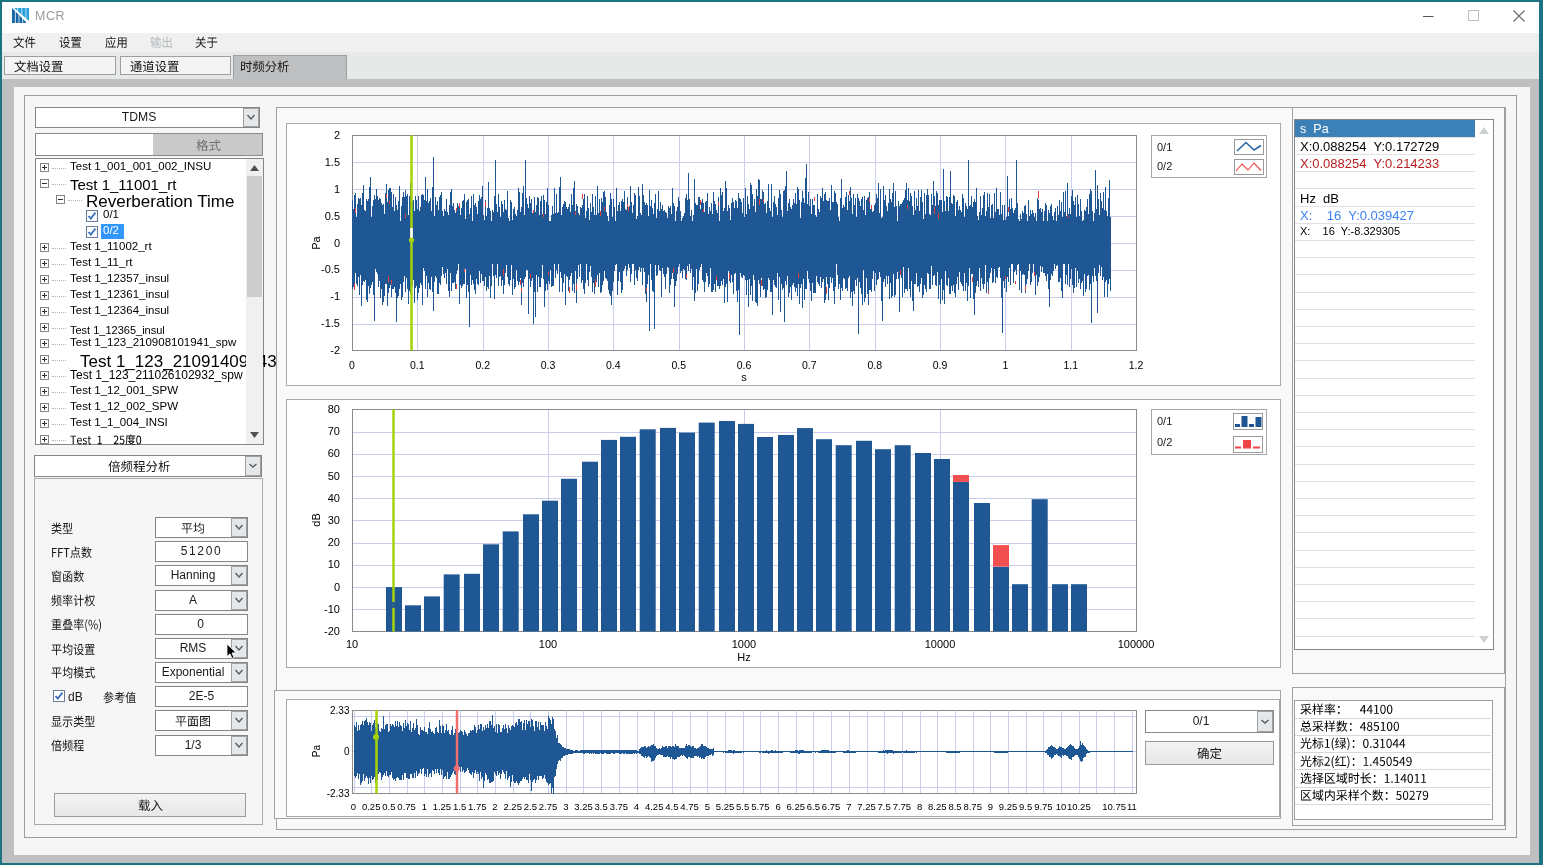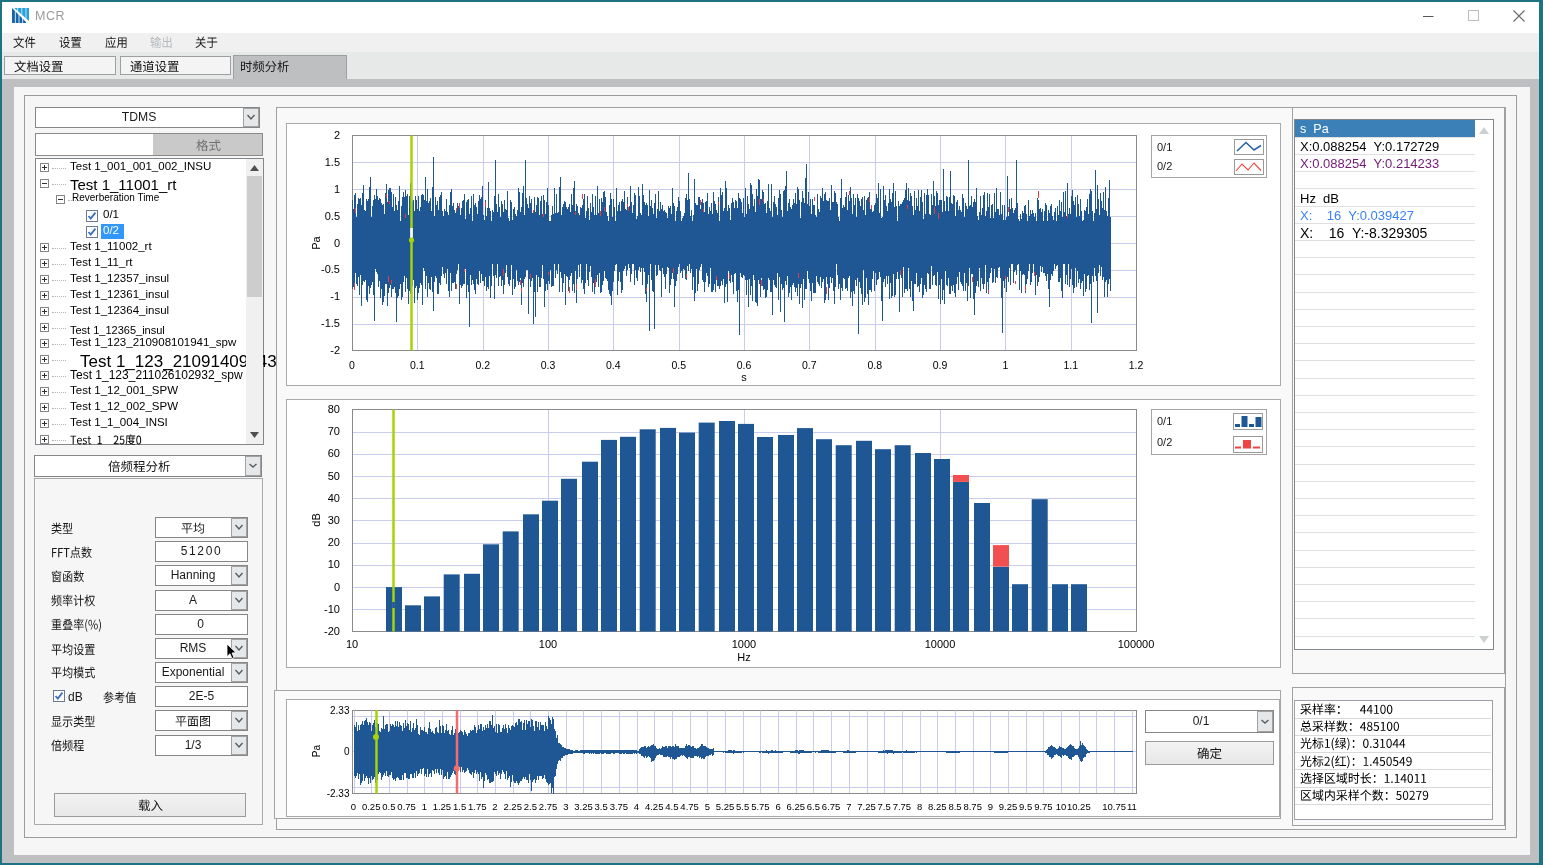--- a/index.html
+++ b/index.html
@@ -89,21 +89,21 @@
 <svg class="abs" style="left:40px;top:179.0px" width="9" height="9" viewBox="0 0 9 9">
     <path d="M2 4.5 H7 " stroke="#2f2f2f" stroke-width="1"></path>
   </svg>
 <div class="abs" style="left:52px;top:183.5px;width:14px;height:1px;border-top:1px dotted #b5b5b5"></div>
 <div class="txt" style="left:70px;top:176.0px;font-size:15px;color:#000">Test 1_11001_rt</div>
 <div class="abs" style="left:56px;top:195.0px;width:9px;height:9px;background:#fff;border:1px solid #848484"></div>
 <svg class="abs" style="left:56px;top:195.0px" width="9" height="9" viewBox="0 0 9 9">
     <path d="M2 4.5 H7 " stroke="#2f2f2f" stroke-width="1"></path>
   </svg>
 <div class="abs" style="left:68px;top:199.5px;width:14px;height:1px;border-top:1px dotted #b5b5b5"></div>
-<div class="txt" style="left:72px;top:192.0px;font-size:10px;color:#000">Reverberation Time</div>
+<div class="txt" style="left:86px;top:192.0px;font-size:17px;color:#000">Reverberation Time</div>
 <div class="abs" style="left:86px;top:210.0px;width:12px;height:12px;background:#fff;border:1px solid #6a7a96"></div>
 <svg class="abs" style="left:86px;top:210.0px" width="12" height="12" viewBox="0 0 12 12">
     <path d="M2.5 6 L4.8 8.6 L9.4 2.6" fill="none" stroke="#3b6fc4" stroke-width="1.8"></path>
   </svg>
 <div class="txt" style="left:103px;top:208.0px;font-size:11.5px;color:#000">0/1</div>
 <div class="abs" style="left:86px;top:226.0px;width:12px;height:12px;background:#fff;border:1px solid #6a7a96"></div>
 <svg class="abs" style="left:86px;top:226.0px" width="12" height="12" viewBox="0 0 12 12">
     <path d="M2.5 6 L4.8 8.6 L9.4 2.6" fill="none" stroke="#3b6fc4" stroke-width="1.8"></path>
   </svg>
 <div class="abs" style="left:101px;top:224.0px;width:23px;height:15px;background:#3296fa"></div>
@@ -510,24 +510,24 @@
 <div class="abs" style="left:1295px;top:532.3px;width:180px;height:1px;background:#e0e0e0"></div>
 <div class="abs" style="left:1295px;top:549.5px;width:180px;height:1px;background:#e0e0e0"></div>
 <div class="abs" style="left:1295px;top:566.7px;width:180px;height:1px;background:#e0e0e0"></div>
 <div class="abs" style="left:1295px;top:583.9px;width:180px;height:1px;background:#e0e0e0"></div>
 <div class="abs" style="left:1295px;top:601.1px;width:180px;height:1px;background:#e0e0e0"></div>
 <div class="abs" style="left:1295px;top:618.3px;width:180px;height:1px;background:#e0e0e0"></div>
 <div class="abs" style="left:1295px;top:635.5px;width:180px;height:1px;background:#e0e0e0"></div>
 <div class="abs" style="left:1295px;top:119.5px;width:180px;height:17.2px;background:#3c80b8"></div>
 <div class="txt" style="left:1300px;top:121.8px;font-size:12.6px;color:#fff">s  Pa</div>
 <div class="txt" style="left:1300px;top:138.9px;font-size:13px;color:#000">X:0.088254  Y:0.172729</div>
-<div class="txt" style="left:1300px;top:156.1px;font-size:13px;color:#701a75">X:0.088254  Y:0.214233</div>
+<div class="txt" style="left:1300px;top:156.1px;font-size:13px;color:#b91c1c">X:0.088254  Y:0.214233</div>
 <div class="txt" style="left:1300px;top:190.5px;font-size:13px;color:#000">Hz  dB</div>
 <div class="txt" style="left:1300px;top:207.7px;font-size:13px;color:#3b82f6">X:    16  Y:0.039427</div>
-<div class="txt" style="left:1300px;top:224.9px;font-size:14px;color:#000">X:    16  Y:-8.329305</div>
+<div class="txt" style="left:1300px;top:224.9px;font-size:11px;color:#000">X:    16  Y:-8.329305</div>
 <div class="abs" style="left:1475px;top:121px;width:18px;height:528px;background:#fff"></div>
 <svg class="abs" style="left:1475px;top:121px" width="18" height="528" viewBox="0 0 18 528">
     <polygon points="9,6 14,13 4,13" fill="#ccd0d2"></polygon>
     <polygon points="9,522 14,515 4,515" fill="#ccd0d2"></polygon>
   </svg>
 <div class="bx" style="left:1292px;top:687px;width:213px;height:139px;border-color:#a0a0a0"></div>
 <div class="abs" style="left:1294px;top:700px;width:199px;height:120px;background:#fff;border:1px solid #9aa0a5"></div>
 <div class="abs" style="left:1295px;top:717.7px;width:196px;height:1px;background:#d8d8d8"></div>
 <svg style="position:absolute;left:1300px;top:700.9px;overflow:visible" width="95" height="18" viewBox="0 -12.8 95 18">
     <path d="M9.6 -8.4C9.2 -7.5 8.4 -6.2 7.8 -5.4L8.5 -5.1C9.2 -5.8 9.9 -7 10.5 -8.1ZM1.7 -7.6C2.2 -6.9 2.7 -6 2.9 -5.3L3.7 -5.7C3.5 -6.3 3 -7.2 2.5 -7.9ZM4.9 -8.1C5.3 -7.3 5.6 -6.4 5.7 -5.8L6.6 -6.1C6.5 -6.7 6.1 -7.6 5.8 -8.3ZM9.9 -10.1C7.8 -9.7 4.2 -9.4 1.1 -9.3C1.2 -9.1 1.3 -8.7 1.3 -8.4C4.4 -8.5 8.2 -8.8 10.6 -9.3ZM0.7 -4.6V-3.7H4.8C3.7 -2.3 2 -1 0.4 -0.3C0.6 -0.1 0.9 0.3 1.1 0.5C2.6 -0.3 4.3 -1.6 5.5 -3.1V1H6.4V-3.2C7.6 -1.7 9.3 -0.3 10.9 0.5C11 0.2 11.3 -0.1 11.5 -0.3C10 -1 8.2 -2.3 7.1 -3.7H11.3V-4.6H6.4V-5.7H5.5V-4.6Z M17.2 -9.9C17.6 -9.3 18.1 -8.4 18.2 -7.9L19.1 -8.3C18.9 -8.8 18.4 -9.6 18 -10.2ZM21.8 -10.3C21.5 -9.6 21.1 -8.6 20.7 -7.9H16.7V-7.1H19.4V-5.4H17.1V-4.5H19.4V-2.8H16.3V-2H19.4V1H20.3V-2H23.3V-2.8H20.3V-4.5H22.7V-5.4H20.3V-7.1H23.1V-7.9H21.6C22 -8.5 22.4 -9.3 22.7 -10ZM14.1 -10.2V-7.9H12.6V-7H14.1C13.8 -5.4 13.1 -3.4 12.3 -2.4C12.5 -2.2 12.7 -1.8 12.8 -1.5C13.3 -2.3 13.8 -3.4 14.1 -4.7V1H15V-5.4C15.3 -4.8 15.7 -4.1 15.9 -3.6L16.4 -4.3C16.2 -4.7 15.3 -6.1 15 -6.5V-7H16.3V-7.9H15V-10.2Z M33.8 -7.8C33.4 -7.4 32.7 -6.7 32.1 -6.3L32.8 -5.8C33.3 -6.2 34 -6.8 34.6 -7.4ZM24.6 -4.1 25 -3.4C25.8 -3.8 26.8 -4.3 27.7 -4.8L27.5 -5.5C26.5 -5 25.3 -4.4 24.6 -4.1ZM24.9 -7.3C25.6 -6.9 26.4 -6.3 26.7 -5.9L27.4 -6.4C27 -6.8 26.2 -7.4 25.5 -7.8ZM32 -5C32.8 -4.5 33.9 -3.7 34.4 -3.2L35 -3.8C34.5 -4.3 33.4 -5 32.6 -5.5ZM24.5 -2.5V-1.6H29.4V1H30.4V-1.6H35.3V-2.5H30.4V-3.5H29.4V-2.5ZM29.1 -10.1C29.3 -9.8 29.5 -9.5 29.7 -9.1H24.8V-8.3H29.1C28.8 -7.7 28.4 -7.2 28.2 -7.1C28 -6.8 27.9 -6.7 27.7 -6.7C27.8 -6.5 27.9 -6.1 28 -5.9C28.1 -6 28.4 -6 29.8 -6.1C29.2 -5.5 28.7 -5.1 28.4 -4.9C28 -4.5 27.7 -4.3 27.5 -4.3C27.6 -4 27.7 -3.6 27.7 -3.5C28 -3.6 28.4 -3.6 31.5 -4C31.7 -3.7 31.8 -3.5 31.9 -3.3L32.6 -3.6C32.3 -4.2 31.7 -5.1 31.2 -5.7L30.5 -5.4C30.7 -5.2 30.9 -4.9 31.1 -4.6L29 -4.4C30 -5.3 31.1 -6.4 32 -7.5L31.3 -7.9C31 -7.6 30.8 -7.2 30.5 -6.9L28.9 -6.8C29.3 -7.3 29.7 -7.8 30.1 -8.3H35.2V-9.1H30.7C30.5 -9.5 30.3 -10 30 -10.3Z M38.9 -5.9C39.3 -5.9 39.8 -6.3 39.8 -6.8C39.8 -7.4 39.3 -7.8 38.9 -7.8C38.4 -7.8 37.9 -7.4 37.9 -6.8C37.9 -6.3 38.4 -5.9 38.9 -5.9ZM38.9 0C39.3 0 39.8 -0.3 39.8 -0.9C39.8 -1.4 39.3 -1.8 38.9 -1.8C38.4 -1.8 37.9 -1.4 37.9 -0.9C37.9 -0.3 38.4 0 38.9 0Z M63.8 0H64.9V-2.5H66V-3.4H64.9V-8.9H63.7L60 -3.2V-2.5H63.8ZM63.8 -3.4H61.2L63.2 -6.4C63.4 -6.8 63.6 -7.3 63.9 -7.7H63.9C63.9 -7.3 63.8 -6.5 63.8 -6.1Z M70.5 0H71.5V-2.5H72.7V-3.4H71.5V-8.9H70.3L66.7 -3.2V-2.5H70.5ZM70.5 -3.4H67.8L69.8 -6.4C70 -6.8 70.3 -7.3 70.5 -7.7H70.5C70.5 -7.3 70.5 -6.5 70.5 -6.1Z M74.1 0H78.9V-0.9H77.2V-8.9H76.3C75.8 -8.7 75.3 -8.5 74.5 -8.3V-7.6H76.1V-0.9H74.1Z M83 0.2C84.7 0.2 85.7 -1.4 85.7 -4.5C85.7 -7.6 84.7 -9.1 83 -9.1C81.3 -9.1 80.3 -7.6 80.3 -4.5C80.3 -1.4 81.3 0.2 83 0.2ZM83 -0.7C82 -0.7 81.3 -1.9 81.3 -4.5C81.3 -7.1 82 -8.2 83 -8.2C84 -8.2 84.7 -7.1 84.7 -4.5C84.7 -1.9 84 -0.7 83 -0.7Z M89.6 0.2C91.3 0.2 92.4 -1.4 92.4 -4.5C92.4 -7.6 91.3 -9.1 89.6 -9.1C88 -9.1 86.9 -7.6 86.9 -4.5C86.9 -1.4 88 0.2 89.6 0.2ZM89.6 -0.7C88.7 -0.7 88 -1.9 88 -4.5C88 -7.1 88.7 -8.2 89.6 -8.2C90.6 -8.2 91.3 -7.1 91.3 -4.5C91.3 -1.9 90.6 -0.7 89.6 -0.7Z" fill="#000"></path>

